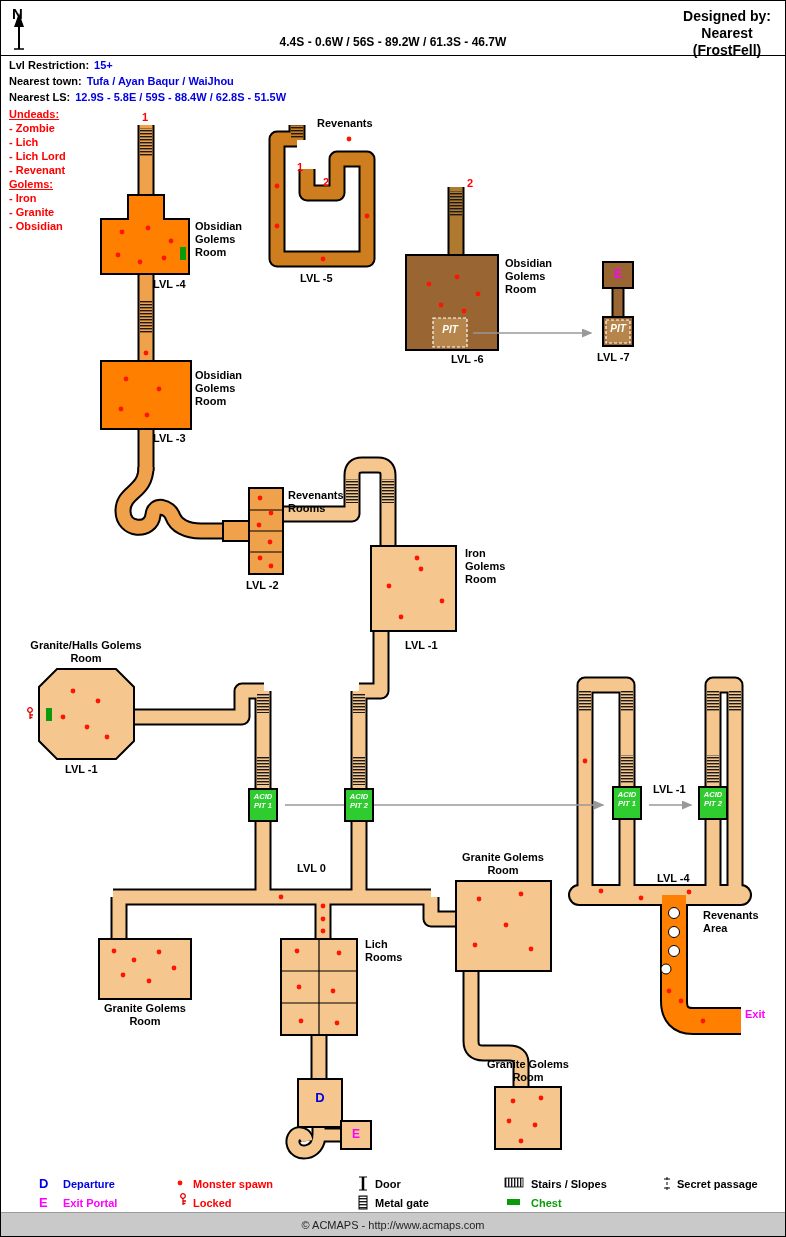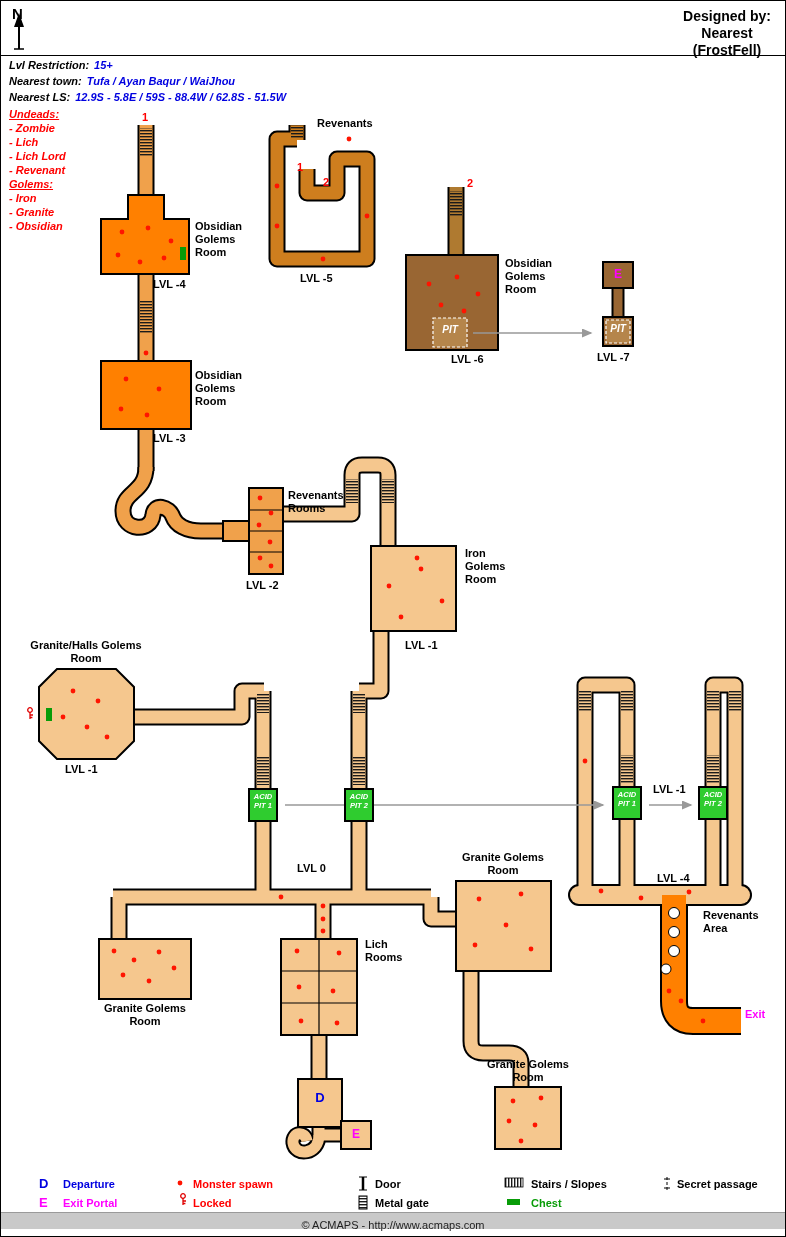--- a/index.html
+++ b/index.html
@@ -8,24 +8,24 @@
   svg.map { position:absolute; left:0; top:0; z-index:1; }
   .lbl { position:absolute; z-index:2; font-weight:bold; font-size:11px; color:#000; line-height:1.18; white-space:pre-line; }
   .c { text-align:center; }
   .red { color:#FF0000; } .blue { color:#0000E0; } .mag { color:#FF00FF; }
   .wht { color:#FFFFFF;font-style:italic; } .grn { color:#089C08; }
   .title { position:absolute; top:8px; left:0; right:0; text-align:center; font-size:20px; font-weight:bold; z-index:2; }
   .coords { position:absolute; top:34px; left:0; right:0; text-align:center; font-size:12px; font-weight:bold; z-index:2; }
   .designer { position:absolute; top:7px; right:14px; text-align:center; font-size:14px; font-weight:bold; line-height:1.2; z-index:2; }
   .north-n { position:absolute; top:4px; left:11px; font-size:15px; font-weight:bold; z-index:2; }
   .rule { position:absolute; top:54px; left:0; width:100%; border-top:1px solid #000; z-index:2; }
-  .info-line { position:absolute; left:8px; font-size:11px; font-weight:bold; z-index:2; white-space:nowrap;font-style:italic; }
+  .info-line { position:absolute; left:8px; font-size:11px; font-weight:bold; z-index:2; white-space:nowrap; }
   .info-line .val { color:#0000E0; margin-left:5px; }
   .mhead { text-decoration:underline; }
-  .footer { position:absolute; left:0; right:0; top:1211px; height:17px; background:#C9C9C9; border-top:1px solid #9a9a9a; text-align:center; font-size:11px; color:#222; line-height:24px; z-index:2; }
+  .footer { position:absolute; left:0; right:0; top:1211px; height:25px; background:#C9C9C9; border-top:1px solid #9a9a9a; text-align:center; font-size:11px; color:#222; line-height:24px; z-index:2; }
 </style>
 </head>
 <body>
 
 <div class="page">
 
   <svg class="map" width="786" height="1237" viewBox="0 0 786 1237">
     <defs>
       <pattern id="sth" width="4" height="3" patternUnits="userSpaceOnUse">
         <rect width="4" height="1.4" fill="#1a1a1a"></rect>
@@ -297,20 +297,21 @@
       <path d="M358 1176 H366 M358 1189 H366" stroke="#000" stroke-width="1"></path>
       <rect x="358" y="1195" width="8" height="13" fill="url(#sth)" stroke="#000" stroke-width="1"></rect>
       <rect x="504" y="1177" width="18" height="9" fill="url(#stv)" stroke="#000" stroke-width="0.8"></rect>
       <rect x="506" y="1198" width="13" height="6" fill="#089C08"></rect>
       <path d="M666 1176 V1189" stroke="#000" stroke-width="1" stroke-dasharray="3 2"></path>
       <path d="M663 1178 H669 M663 1187 H669" stroke="#000" stroke-width="1"></path>
     </g>
   </svg>
 
   <div class="north-n">N</div>
+  <div class="coords">4.4S - 0.6W / 56S - 89.2W / 61.3S - 46.7W</div>
   <div class="designer">
     <div>Designed by:</div>
     <div>Nearest</div>
     <div>(FrostFell)</div>
   </div>
   <div class="rule"></div>
 
   <div class="info-line" style="top:58px">
     <span>Lvl Restriction:</span><span class="val">15+</span>
   </div>

